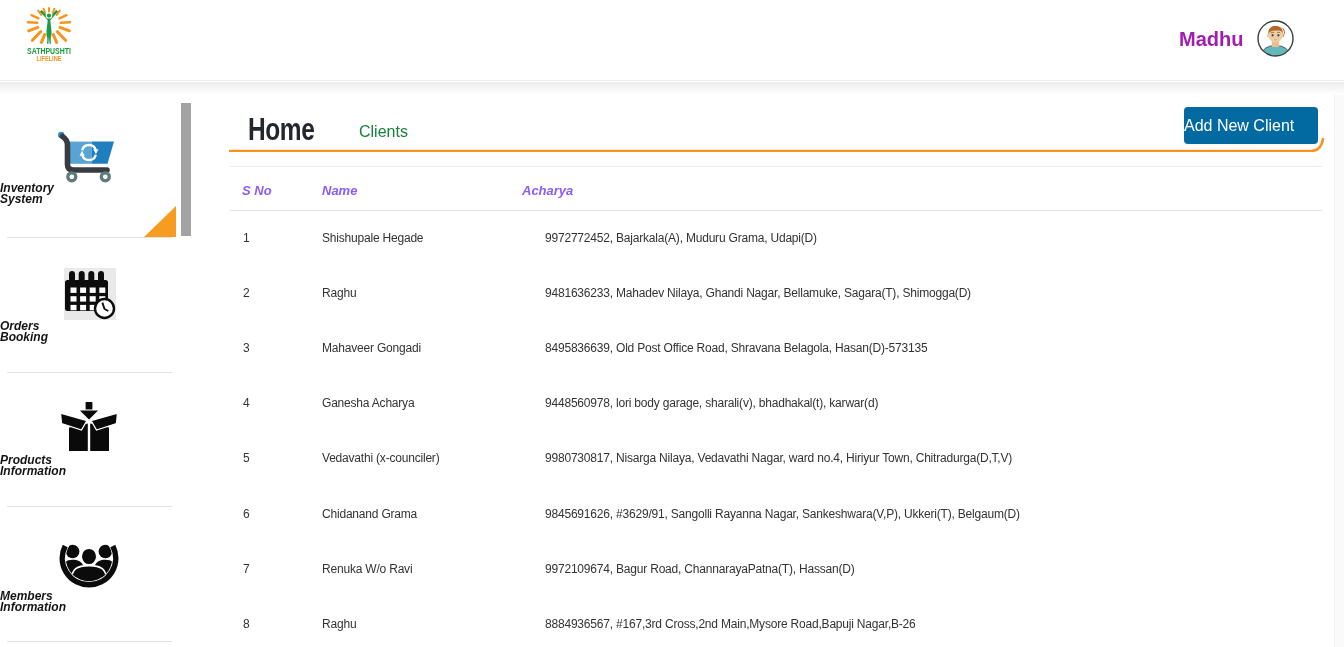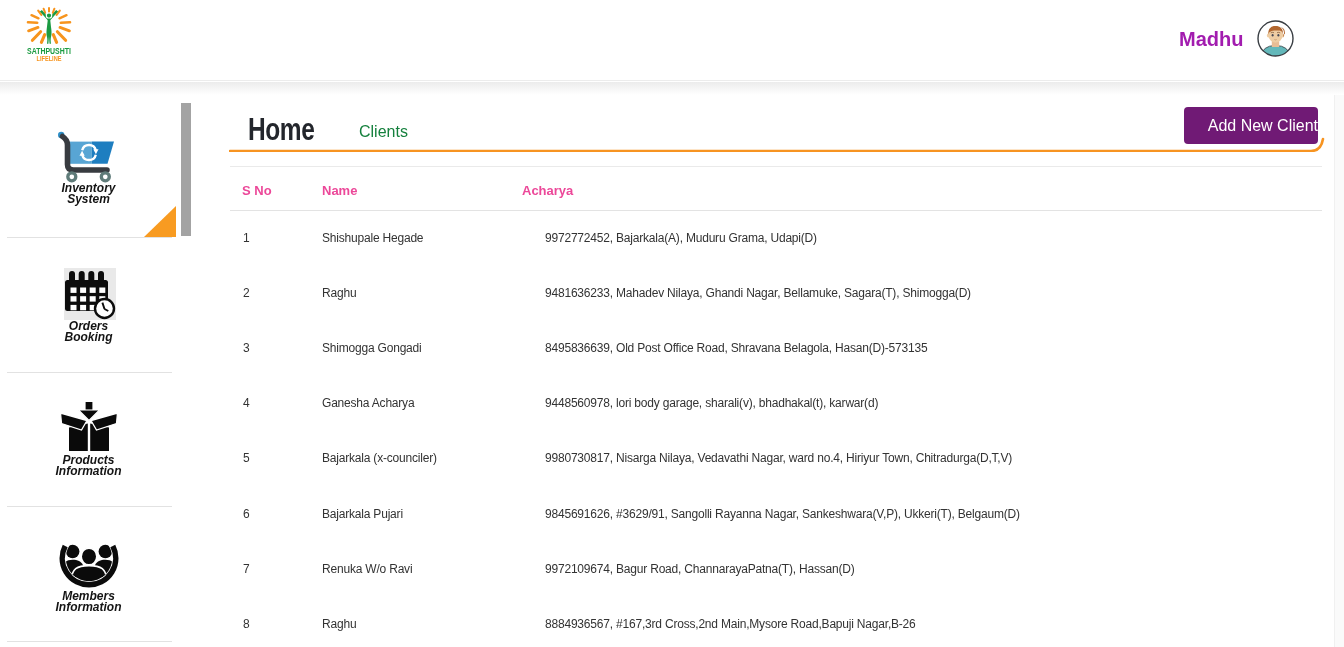--- a/index.html
+++ b/index.html
@@ -4,29 +4,29 @@
 <style>
 * { margin:0; padding:0; box-sizing:border-box; }
 html,body { width:1344px; height:647px; overflow:hidden; background:#fff; font-family:"Liberation Sans", sans-serif; }
 .abs { position:absolute; }
 #topbar { position:absolute; left:0; top:0; width:1344px; height:81px; background:#fff; border-bottom:1px solid #ececec; z-index:5; }
 #topshadow { position:absolute; left:0; top:82px; width:1344px; height:13px; background:linear-gradient(#ececec, #ffffff); z-index:4; }
 #search { position:absolute; left:235px; top:24px; width:229px; height:37px; border:1px solid #e4e4e4; border-radius:19px; background:#fdfdfd; }
 #search span { position:absolute; left:18px; top:10px; font-size:16px; color:#8a8a8a; }
 #madhu { position:absolute; left:1179px; top:28px; font-size:20px; font-weight:bold; color:#a21caf; letter-spacing:0px; }
 #avatar { position:absolute; left:1257px; top:20px; width:37px; height:37px; }
-.caption { position:absolute; width:177px; text-align:center; font-weight:bold; font-style:italic; font-size:12px; line-height:11px; color:#141414; }
+.caption { position:absolute; width:177px; text-align:left; font-weight:bold; font-style:italic; font-size:12px; line-height:11px; color:#141414; }
 .divider { position:absolute; left:7px; width:165px; height:1px; background:#e2e2e2; }
 #tri { position:absolute; left:144px; top:206px; width:0; height:0; border-left:32px solid transparent; border-bottom:31px solid #f89b21; }
 #sthumb { position:absolute; left:181px; top:103px; width:10px; height:133px; background:#a3a3a3; }
 #home { position:absolute; left:248px; top:112px; font-size:31px; font-weight:bold; color:#23262c; letter-spacing:-0.5px; transform:scaleX(0.79); transform-origin:left top; }
 #clients { position:absolute; left:327px; top:123px; font-size:16px; color:#15803d;margin-left:32px; }
-#addbtn { position:absolute; left:1184px; top:107px; width:134px; height:37px; background:#701a75; border-radius:4px; color:#fff; font-size:16px; letter-spacing:0px; text-align:right; line-height:37px; }
+#addbtn { position:absolute; left:1184px; top:107px; width:134px; height:37px; background:#0369a1; border-radius:4px; color:#fff; font-size:16px; letter-spacing:0px; text-align:left; line-height:37px; }
 .hline { position:absolute; height:1px; background:#eaeaea; }
-.th { position:absolute; font-size:13px; font-weight:bold; color:#ec4899; }
+.th { position:absolute; font-size:13px; font-weight:bold; color:#8b5cf6;font-style:italic; }
 .cell { position:absolute; font-size:12px; letter-spacing:-0.2px; color:#333333; }
 #rsb { position:absolute; left:1334px; top:85px; width:10px; height:562px; background:#fafafa; border-left:1px solid #f0f0f0; }
 </style>
 </head>
 <body>
 <div id="topshadow"></div>
 <div id="topbar">
 
   <svg class="abs" style="left:18px;top:3px" width="62" height="60" viewBox="0 0 62 60">
     <g stroke="#f7941d" stroke-linecap="round">
@@ -182,30 +182,30 @@
   <div class="th" style="left:522px;top:183px">Acharya</div>
 </div>
 <div id="rows">
     <div class="cell" style="left:243px;top:231px">1</div>
      <div class="cell" style="left:322px;top:231px">Shishupale Hegade</div>
      <div class="cell" style="left:545px;top:231px">9972772452, Bajarkala(A), Muduru Grama, Udapi(D)</div>
     <div class="cell" style="left:243px;top:286px">2</div>
      <div class="cell" style="left:322px;top:286px">Raghu</div>
      <div class="cell" style="left:545px;top:286px">9481636233, Mahadev Nilaya, Ghandi Nagar, Bellamuke, Sagara(T), Shimogga(D)</div>
     <div class="cell" style="left:243px;top:341px">3</div>
-     <div class="cell" style="left:322px;top:341px">Shimogga Gongadi</div>
+     <div class="cell" style="left:322px;top:341px">Mahaveer Gongadi</div>
      <div class="cell" style="left:545px;top:341px">8495836639, Old Post Office Road, Shravana Belagola, Hasan(D)-573135</div>
     <div class="cell" style="left:243px;top:396px">4</div>
      <div class="cell" style="left:322px;top:396px">Ganesha Acharya</div>
      <div class="cell" style="left:545px;top:396px">9448560978, lori body garage, sharali(v), bhadhakal(t), karwar(d)</div>
     <div class="cell" style="left:243px;top:451px">5</div>
-     <div class="cell" style="left:322px;top:451px">Bajarkala (x-counciler)</div>
+     <div class="cell" style="left:322px;top:451px">Vedavathi (x-counciler)</div>
      <div class="cell" style="left:545px;top:451px">9980730817, Nisarga Nilaya, Vedavathi Nagar, ward no.4, Hiriyur Town, Chitradurga(D,T,V)</div>
     <div class="cell" style="left:243px;top:507px">6</div>
-     <div class="cell" style="left:322px;top:507px">Bajarkala Pujari</div>
+     <div class="cell" style="left:322px;top:507px">Chidanand Grama</div>
      <div class="cell" style="left:545px;top:507px">9845691626, #3629/91, Sangolli Rayanna Nagar, Sankeshwara(V,P), Ukkeri(T), Belgaum(D)</div>
     <div class="cell" style="left:243px;top:562px">7</div>
      <div class="cell" style="left:322px;top:562px">Renuka W/o Ravi</div>
      <div class="cell" style="left:545px;top:562px">9972109674, Bagur Road, ChannarayaPatna(T), Hassan(D)</div>
     <div class="cell" style="left:243px;top:617px">8</div>
      <div class="cell" style="left:322px;top:617px">Raghu</div>
      <div class="cell" style="left:545px;top:617px">8884936567, #167,3rd Cross,2nd Main,Mysore Road,Bapuji Nagar,B-26</div>
   </div>
 <div id="rsb"></div>
 

